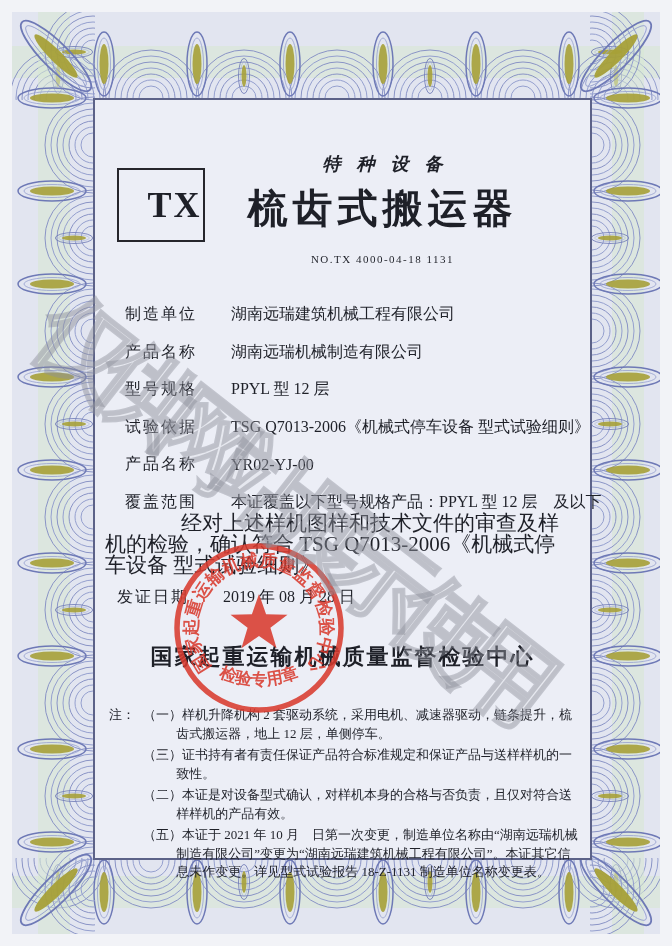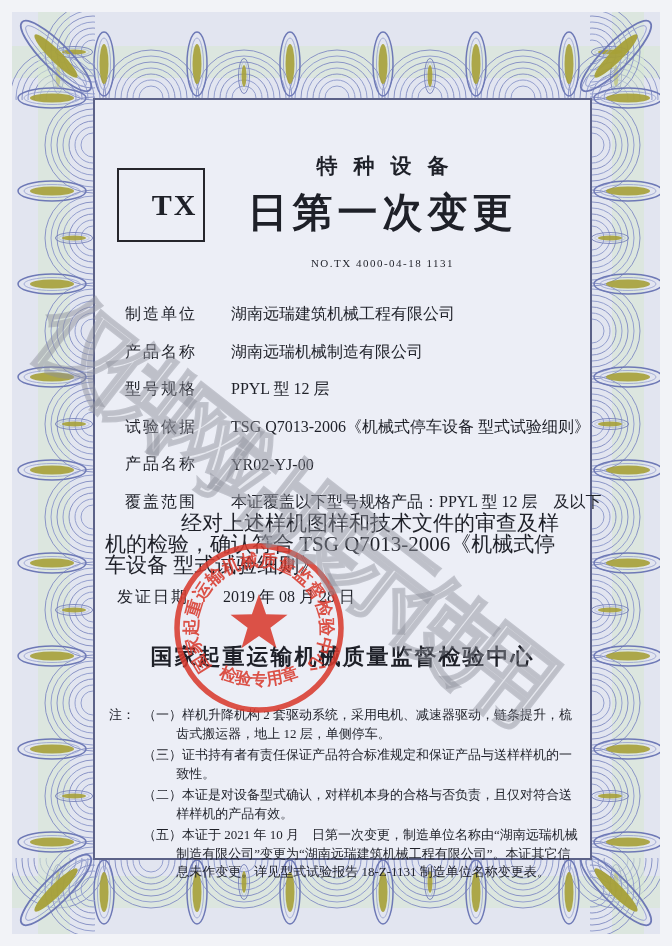--- a/index.html
+++ b/index.html
@@ -21,24 +21,24 @@
     position:absolute;left:88px;top:268px;z-index:4;
     transform:rotate(38deg);transform-origin:0 0;
     font-size:96px;font-weight:bold;white-space:nowrap;
     letter-spacing:-20px;color:rgba(150,152,162,0.07);
     -webkit-text-stroke:2.5px rgba(142,145,156,0.45);
     pointer-events:none;
   }
   .tx-box{
     position:absolute;left:22px;top:68px;width:88px;height:74px;
     border:2px solid #26262c;display:flex;align-items:center;justify-content:center;
-    font-size:30px;font-weight:bold;letter-spacing:2px;padding-left:27px;
+    font-size:36px;font-weight:bold;letter-spacing:2px;padding-left:27px;
   }
   .header{position:absolute;left:80px;right:0;top:52px;text-align:center;}
-  .category{font-size:21px;letter-spacing:16px;text-indent:16px;font-weight:bold;}
+  .category{font-size:18px;letter-spacing:16px;text-indent:16px;font-weight:bold;font-style:italic;}
   .main-title{font-size:40px;font-weight:bold;letter-spacing:5px;margin-top:5px;}
   .cert-no{font-size:11px;letter-spacing:1.5px;margin-top:17px;}
   .fields{position:absolute;left:30px;right:14px;top:196px;}
   .field-row{height:37.5px;display:flex;align-items:center;font-size:16px;}
   .field-label{width:80px;flex:none;letter-spacing:2px;}
   .field-value{margin-left:26px;white-space:nowrap;}
   .conclusion{
     position:absolute;left:10px;right:25px;top:413px;
     font-size:21px;line-height:21px;text-indent:76px;
   }
@@ -241,21 +241,21 @@
   </svg>
 
   <div class="panel">
 
     <div class="tx-box">
       <span>TX</span>
     </div>
 
     <div class="header">
       <div class="category">特种设备</div>
-      <div class="main-title">日第一次变更</div>
+      <div class="main-title">梳齿式搬运器</div>
       <div class="cert-no">NO.TX 4000-04-18 1131</div>
     </div>
 
     <div class="fields">
       <div class="field-row">
         <span class="field-label">制造单位</span>
         <span class="field-value">湖南远瑞建筑机械工程有限公司</span>
       </div>
       <div class="field-row">
         <span class="field-label">产品名称</span>

